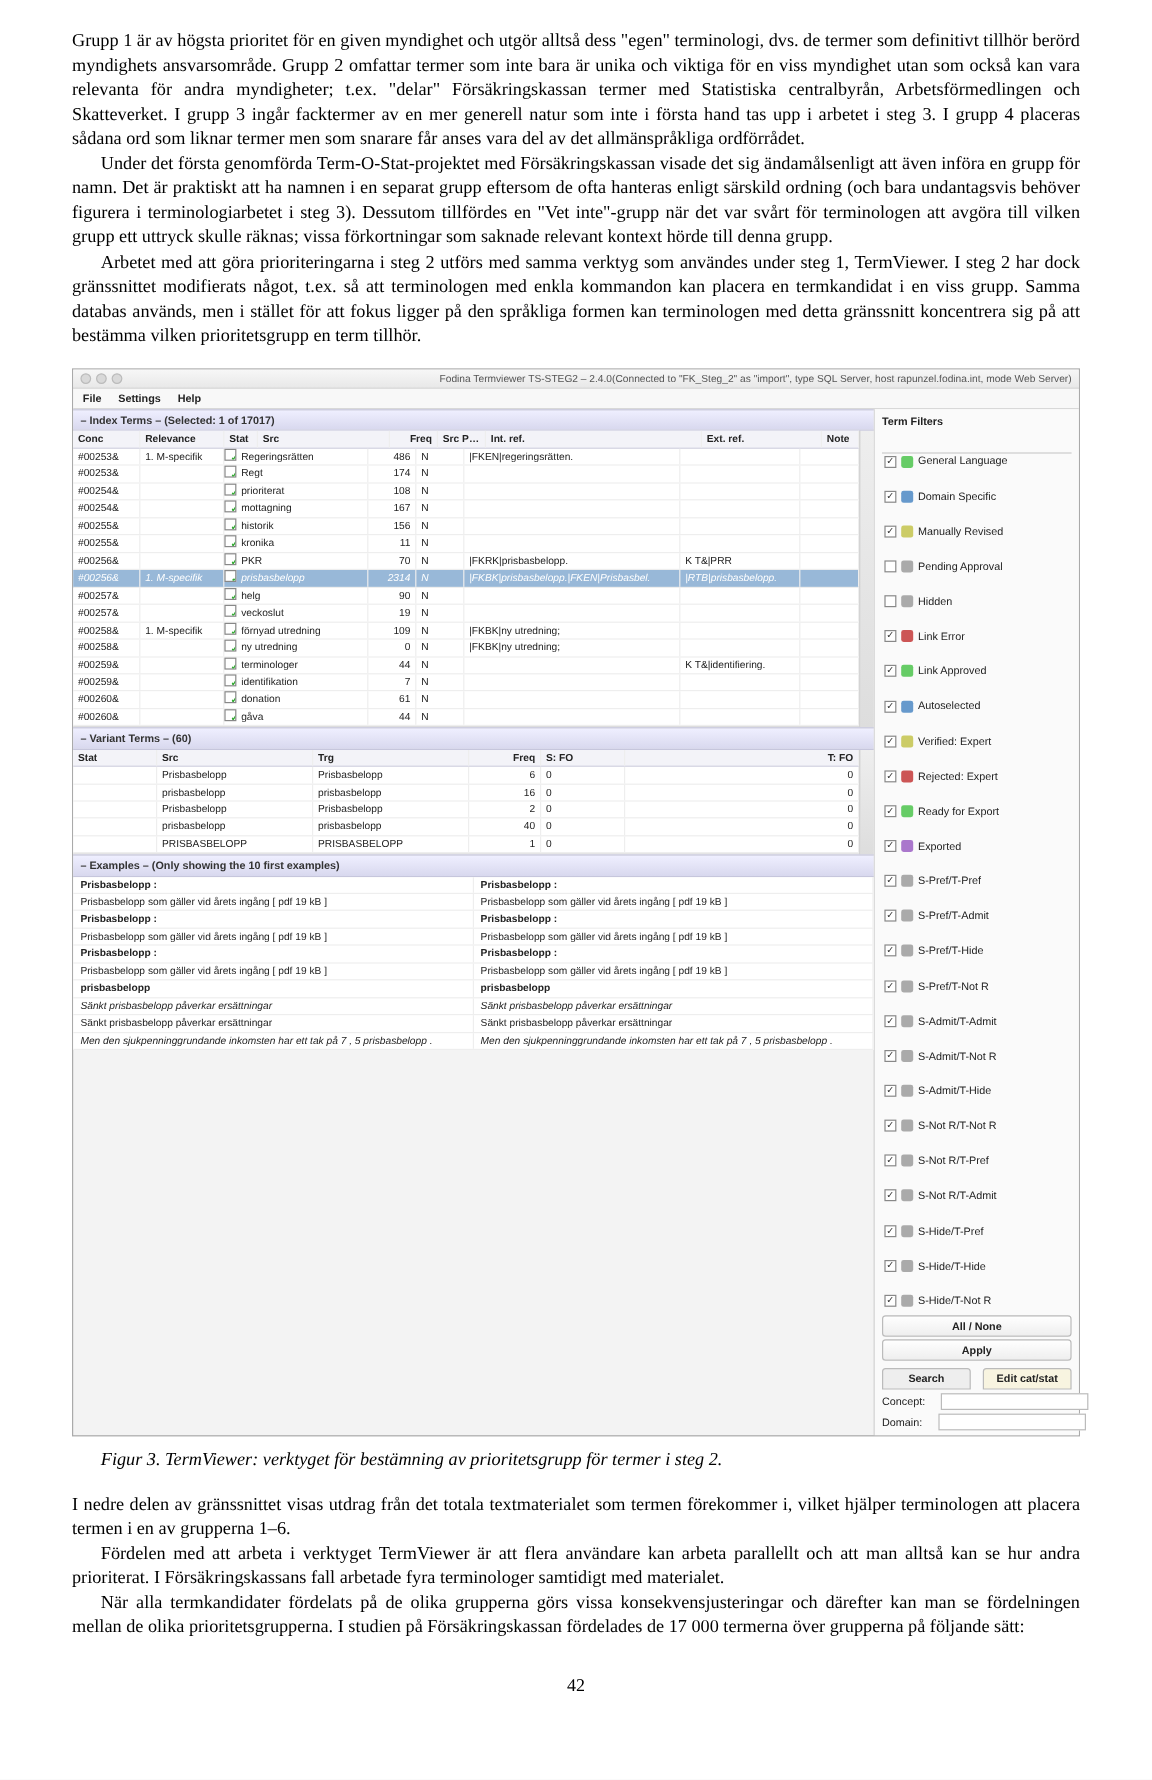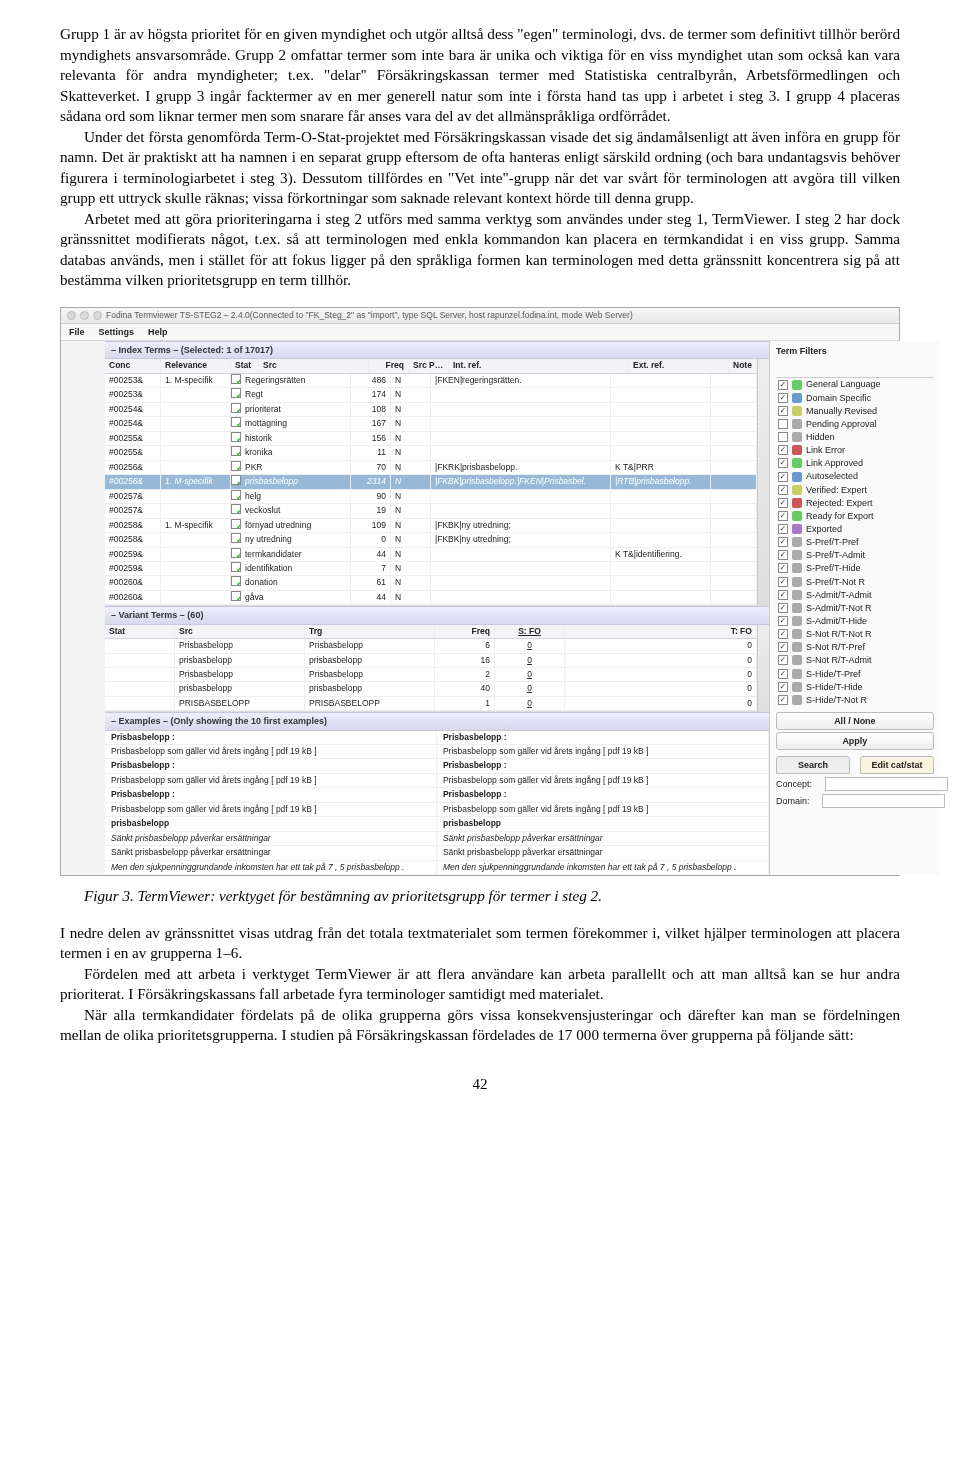--- a/index.html
+++ b/index.html
@@ -31,21 +31,21 @@
     user-select: none;
   }
   .mac-titlebar {
     display: flex; align-items: center; gap: 4px;
     background: linear-gradient(#f7f7f7,#e8e8e8);
     padding: 2px 6px;
     border-bottom: 1px solid #cfcfcf;
     font-size: 9px; color: #555;
   }
   .mac-dot { width: 9px; height: 9px; border-radius: 50%; background: #d9d9d9; border: 1px solid #bbb; }
-  .mac-title { flex: 1; text-align: left; color: #555; font-size: 8.5px; }
+  .mac-title { flex: 1; text-align: right; color: #555; font-size: 8.5px; }
   .menubar {
     display: flex; gap: 14px; padding: 2px 8px;
     background: #f8f8f8; border-bottom: 1px solid #d8d8d8;
     font-weight: bold;
   }
   .toolbar {
     display: flex; align-items: center; gap: 10px;
     padding: 3px 8px;
     background: linear-gradient(#fdfdfd,#ececec);
     border-bottom: 1px solid #ccc;
@@ -59,21 +59,21 @@
   .tbtn .ico { width: 9px; height: 9px; border-radius: 2px; background: #7fa; display:inline-block; }
   .ico-disc { background: #d66; }
   .views-lbl { color:#444; }
   .combo {
     display:inline-flex; align-items:center; gap:4px;
     border:1px solid #bbb; background:#fff; padding:1px 6px;
     min-width:120px; border-radius:2px;
   }
   .combo::after { content:"▾"; color:#666; font-size:8px; margin-left:auto; }
 
-  .app-body { display:flex;margin-left:44px; }
+  .app-body { display:flex; }
   .main-col { flex:1; display:flex; flex-direction:column; border-right:1px solid #ccc; }
   .side-col { width:170px; background:#fafafa; padding:4px 6px; font-size:9px; }
 
   .panel-hdr {
     background: linear-gradient(#efefff,#d8d8ee);
     border-top:1px solid #c6c6dc; border-bottom:1px solid #c6c6dc;
     padding: 2px 6px; font-weight:bold; color:#333;
   }
   .grid {
     width:100%; background:#fff; font-size:8.5px;
@@ -83,29 +83,29 @@
   .gr.hd { background:#f3f3f8; font-weight:bold; border-bottom:1px solid #d3d3e0; }
   .gr.sel { background:#98b8d8; color:#fff; font-style:italic; }
   .gc { padding:1px 4px; border-right:1px solid #eee; overflow:hidden; white-space:nowrap; text-overflow:ellipsis; }
   .gc.chk::before { content:"✓"; color:#3a3; font-weight:bold; }
 
   .c-conc{width:56px;} .c-rel{width:70px;} .c-stat{width:28px;}
   .c-src{width:110px;} .c-freq{width:40px;text-align:right;}
   .c-spos{width:40px;} .c-int{width:180px;} .c-ext{width:100px;} .c-note{flex:1;}
 
   .v-stat{width:70px;} .v-src{width:130px;} .v-trg{width:130px;}
-  .v-freq{width:60px;text-align:right;} .v-sfo{width:70px;text-align:center;text-decoration:underline;} .v-tfo{flex:1;text-align:right;}
+  .v-freq{width:60px;text-align:right;} .v-sfo{width:70px;text-align:left;} .v-tfo{flex:1;text-align:right;}
 
   .ex-grid { background:#fff; font-size:8.5px; }
   .ex-row { display:flex; border-bottom:1px solid #eee; }
   .ex-cell { width:50%; padding:1px 6px; border-right:1px solid #eee; overflow:hidden; white-space:nowrap; text-overflow:ellipsis; }
   .ex-lbl { font-weight:bold; }
   .ex-it { font-style:italic; }
 
-  .filter-list { display:flex; flex-direction:column; gap:1px; margin-bottom:6px; }
+  .filter-list { display:flex; flex-direction:column; gap:17px; margin-bottom:6px; }
   .frow { display:flex; align-items:center; gap:4px; padding:0 2px; }
   .chk { width:10px; height:10px; border:1px solid #888; background:#fff; display:inline-block; }
   .chk.on::after { content:"✓"; font-size:8px; line-height:8px; color:#333; display:block; text-align:center; }
   .mini-ico { width:10px; height:10px; border-radius:2px; display:inline-block; }
   .mi-g{background:#6c6;} .mi-b{background:#69c;} .mi-y{background:#cc6;}
   .mi-x{background:#c55;} .mi-gr{background:#aaa;} .mi-p{background:#a7c;}
 
   .side-btn {
     width:100%; text-align:center; padding:2px 0; margin-top:2px;
     border:1px solid #bbb; border-radius:3px;
@@ -284,21 +284,21 @@
                 <div class="gc c-freq">0</div>
                 <div class="gc c-spos">N</div>
                 <div class="gc c-int">|FKBK|ny utredning;</div>
                 <div class="gc c-ext"></div>
                 <div class="gc c-note"></div>
               </div>
               <div class="gr">
                 <div class="gc c-conc">#00259&amp;</div>
                 <div class="gc c-rel"></div>
                 <div class="gc c-stat chk"></div>
-                <div class="gc c-src">termkandidater</div>
+                <div class="gc c-src">terminologer</div>
                 <div class="gc c-freq">44</div>
                 <div class="gc c-spos">N</div>
                 <div class="gc c-int"></div>
                 <div class="gc c-ext">K T&amp;|identifiering.</div>
                 <div class="gc c-note"></div>
               </div>
               <div class="gr">
                 <div class="gc c-conc">#00259&amp;</div>
                 <div class="gc c-rel"></div>
                 <div class="gc c-stat chk"></div>

